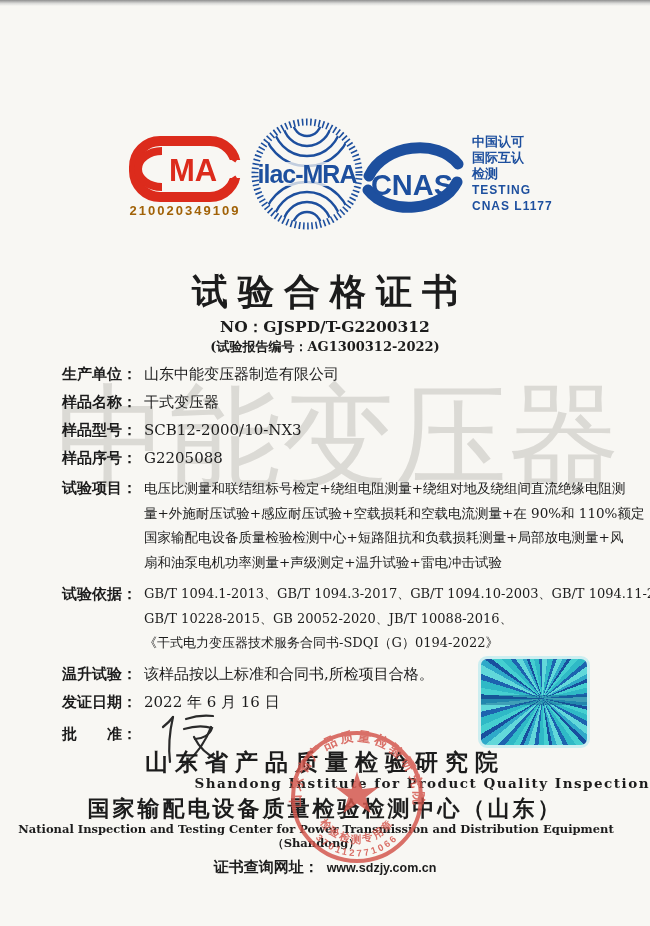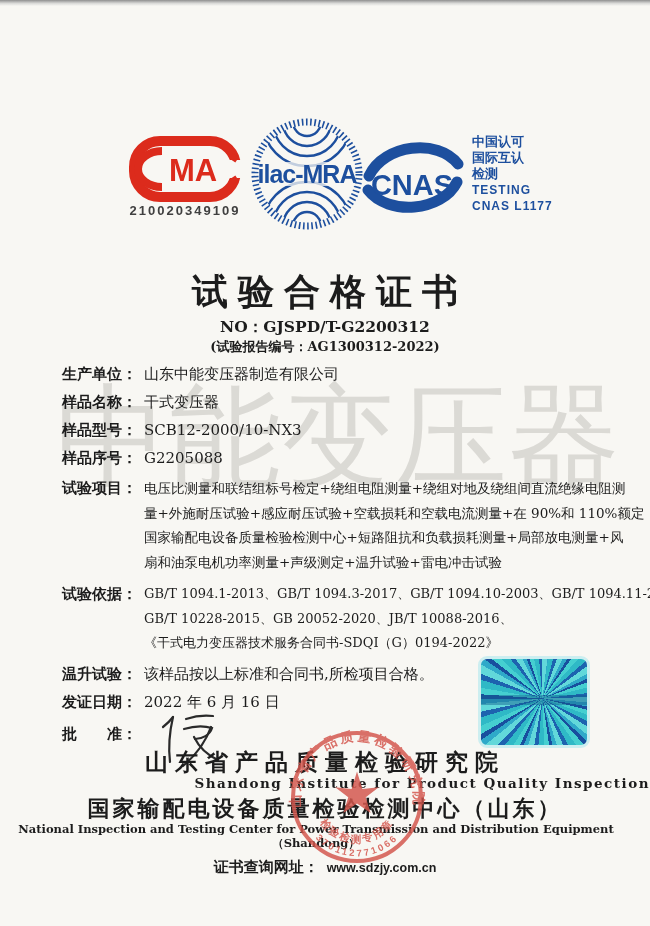--- a/index.html
+++ b/index.html
@@ -7,21 +7,21 @@
         font-family:"DejaVu Serif",serif;color:#1c1c1c;}
   .scan-edge{position:absolute;left:0;top:0;width:650px;height:6px;
         background:linear-gradient(#8f8f8f,#d9d9d7 55%,#f8f7f3);}
   
   .watermark{position:absolute;left:56px;top:380px;z-index:0;font-size:112px;line-height:1;
         font-family:"DejaVu Serif",serif;color:#c9c7c2;opacity:.6;letter-spacing:1px;white-space:nowrap;}
   .content{position:absolute;inset:0;z-index:1;}
   
   .cma{position:absolute;left:128px;top:136px;}
   .cma-num{position:absolute;left:124px;top:203px;width:122px;text-align:center;
-        color:#404040;font-family:"Liberation Sans",sans-serif;font-weight:bold;
+        color:#a16207;font-family:"Liberation Sans",sans-serif;font-weight:bold;
         font-size:13px;letter-spacing:2px;}
   .ilac{position:absolute;left:249px;top:116px;}
   .cnas{position:absolute;left:362px;top:138px;}
   .cnas-txt{position:absolute;left:472px;top:134px;color:#1d4f9e;
         font-family:"Liberation Sans",sans-serif;font-weight:bold;font-size:13px;line-height:16px;}
   .cnas-txt .en{font-size:12px;letter-spacing:1px;}
   
   .title{position:absolute;left:0;top:268px;width:650px;text-align:center;
         font-size:36px;font-weight:bold;letter-spacing:10px;text-indent:10px;}
   .no-line{position:absolute;left:0;top:317px;width:650px;text-align:center;

